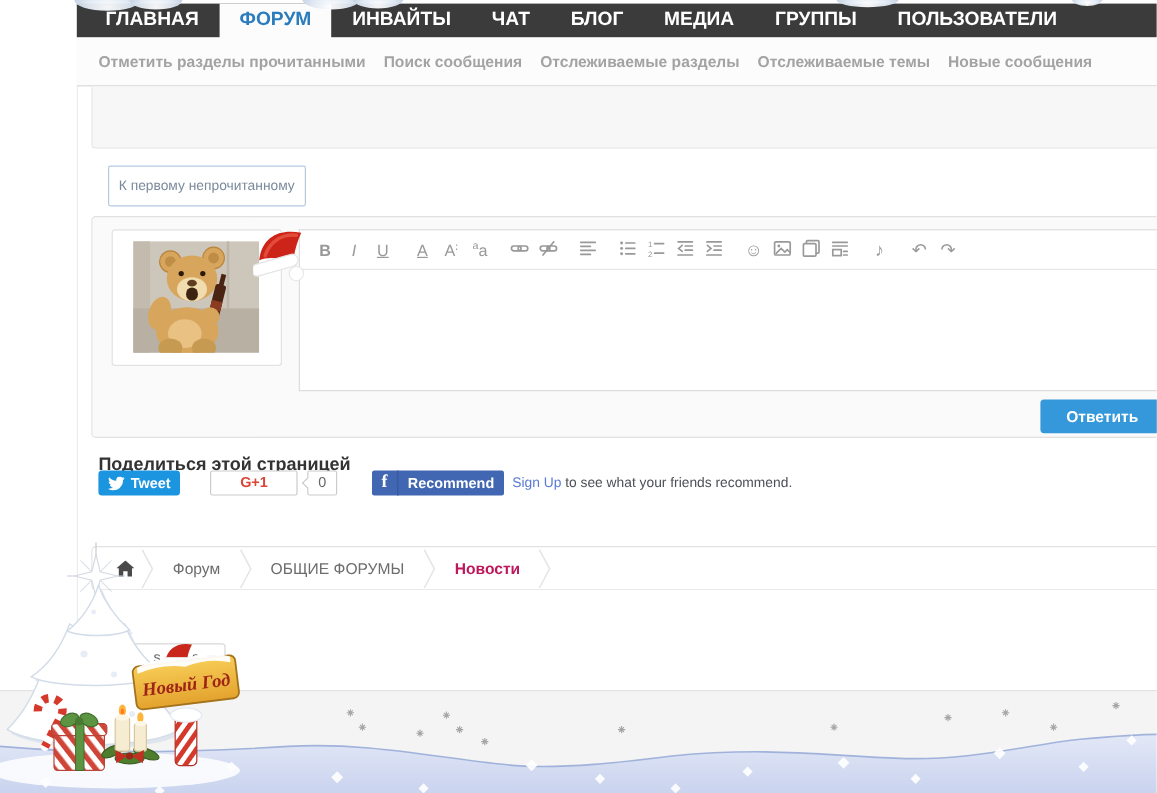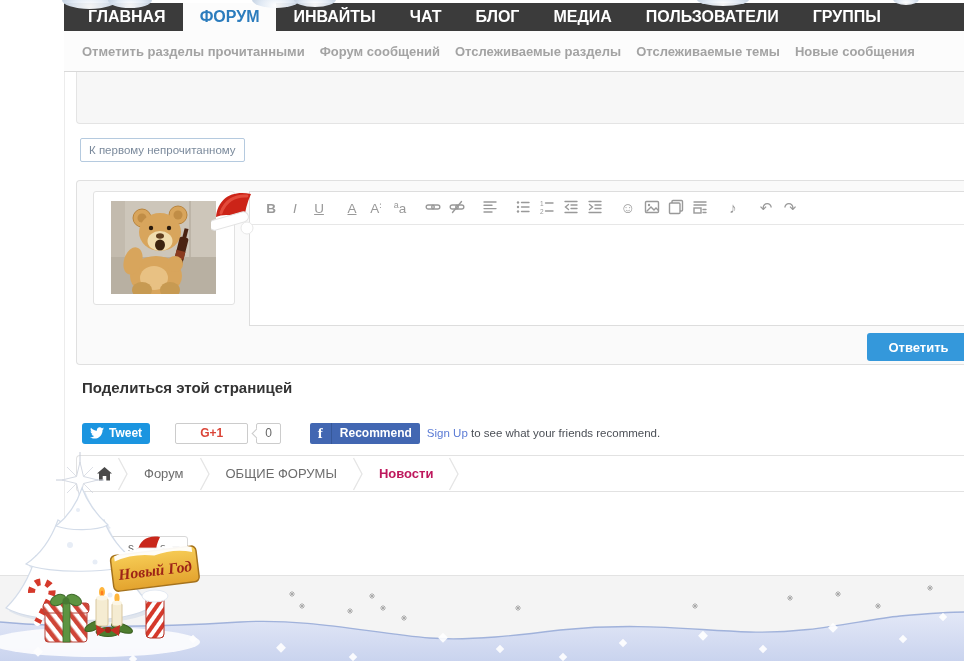--- a/index.html
+++ b/index.html
@@ -20,21 +20,21 @@
   .subnav-link{color:#a3a3a3;font-size:13px;font-weight:bold;white-space:nowrap;}
 
   .left-edge{position:absolute;left:64px;top:31px;height:544px;width:0;
              border-left:1px solid #ececec;z-index:1;}
 
   
   .collapsed-box{position:absolute;left:76px;right:0;top:72px;height:51px;background:#f7f7f7;
                  border:1px solid #e4e4e4;border-top:none;border-right:none;
                  border-radius:0 0 0 4px;z-index:2;}
 
-  .jump-btn{position:absolute;left:80px;top:138px;height:24px;line-height:20px;padding:0 8px;
+  .jump-btn{position:absolute;left:90px;top:138px;height:34px;line-height:20px;padding:0 8px;
             background:#fff;border:1px solid #b5cadf;border-radius:2px;color:#7b8a9c;
             font-size:11.5px;z-index:2;cursor:pointer;font-family:inherit;}
 
   
   .editor-panel{position:absolute;left:76px;right:0;top:180px;height:185px;background:#fafafa;
                 border:1px solid #e0e0e0;border-right:none;border-radius:4px 0 0 4px;z-index:2;
                 box-sizing:border-box;}
   .avatar-box{position:absolute;left:16px;top:10px;width:140px;height:112px;background:#fff;
               border:1px solid #e2e2e2;border-radius:3px;}
   .avatar-img{position:absolute;left:17px;top:9px;width:105px;height:93px;}
@@ -52,22 +52,22 @@
   .tb-btn .sup{font-size:9px;vertical-align:super;}
   .tb-btn .tiny{font-size:9px;vertical-align:top;}
   .editor-area{height:101px;cursor:text;}
   .reply-btn{position:absolute;left:790px;right:-6px;top:152px;height:28px;background:#3498db;
              border:none;border-radius:3px 0 0 3px;color:#fff;font-weight:bold;font-size:13px;
              font-family:inherit;cursor:pointer;}
 
   
   .share-heading{position:absolute;left:82px;top:379px;font-size:15px;font-weight:bold;
                  color:#333;z-index:2;}
-  .share-row{position:absolute;left:82px;top:422px;height:22px;display:flex;
-             align-items:center;z-index:2;}
+  .share-row{position:absolute;left:82px;top:392px;height:22px;display:flex;
+             align-items:flex-start;z-index:2;}
   .tweet-btn{display:flex;align-items:center;gap:5px;background:#1b95e0;color:#fff;height:21px;
              padding:0 8px;border-radius:3px;font-size:12px;font-weight:bold;cursor:pointer;}
   .gplus{display:flex;align-items:center;margin-left:25px;}
   .gplus-btn{height:19px;line-height:19px;border:1px solid #ccc;border-radius:2px;background:#fff;
              padding:0 24px;font-size:12px;font-weight:bold;color:#db4437;cursor:pointer;}
   .gplus-count{position:relative;height:19px;line-height:19px;border:1px solid #ccc;
                border-radius:2px;background:#fff;padding:0 8px;font-size:12px;color:#666;
                margin-left:8px;}
   .gplus-count:before{content:"";position:absolute;left:-4px;top:6px;width:6px;height:6px;
                background:#fff;border-left:1px solid #ccc;border-bottom:1px solid #ccc;
@@ -117,27 +117,27 @@
 
 <div class="left-edge"></div>
 
 <div class="navbar">
     <div class="nav-item">ГЛАВНАЯ</div>
     <div class="nav-item active">ФОРУМ</div>
     <div class="nav-item">ИНВАЙТЫ</div>
     <div class="nav-item">ЧАТ</div>
     <div class="nav-item">БЛОГ</div>
     <div class="nav-item">МЕДИА</div>
+    <div class="nav-item">ГРУППЫ</div>
     <div class="nav-item">ПОЛЬЗОВАТЕЛИ</div>
-    <div class="nav-item">ГРУППЫ</div>
   </div>
 
 <div class="subnav">
     <a class="subnav-link">Отметить разделы прочитанными</a>
-    <a class="subnav-link">Форум сообщений</a>
+    <a class="subnav-link">Поиск сообщения</a>
     <a class="subnav-link">Отслеживаемые разделы</a>
     <a class="subnav-link">Отслеживаемые темы</a>
     <a class="subnav-link">Новые сообщения</a>
   </div>
 
 <div class="collapsed-box"></div>
 
 <button class="jump-btn">К первому непрочитанному</button>
 
 <div class="editor-panel">

